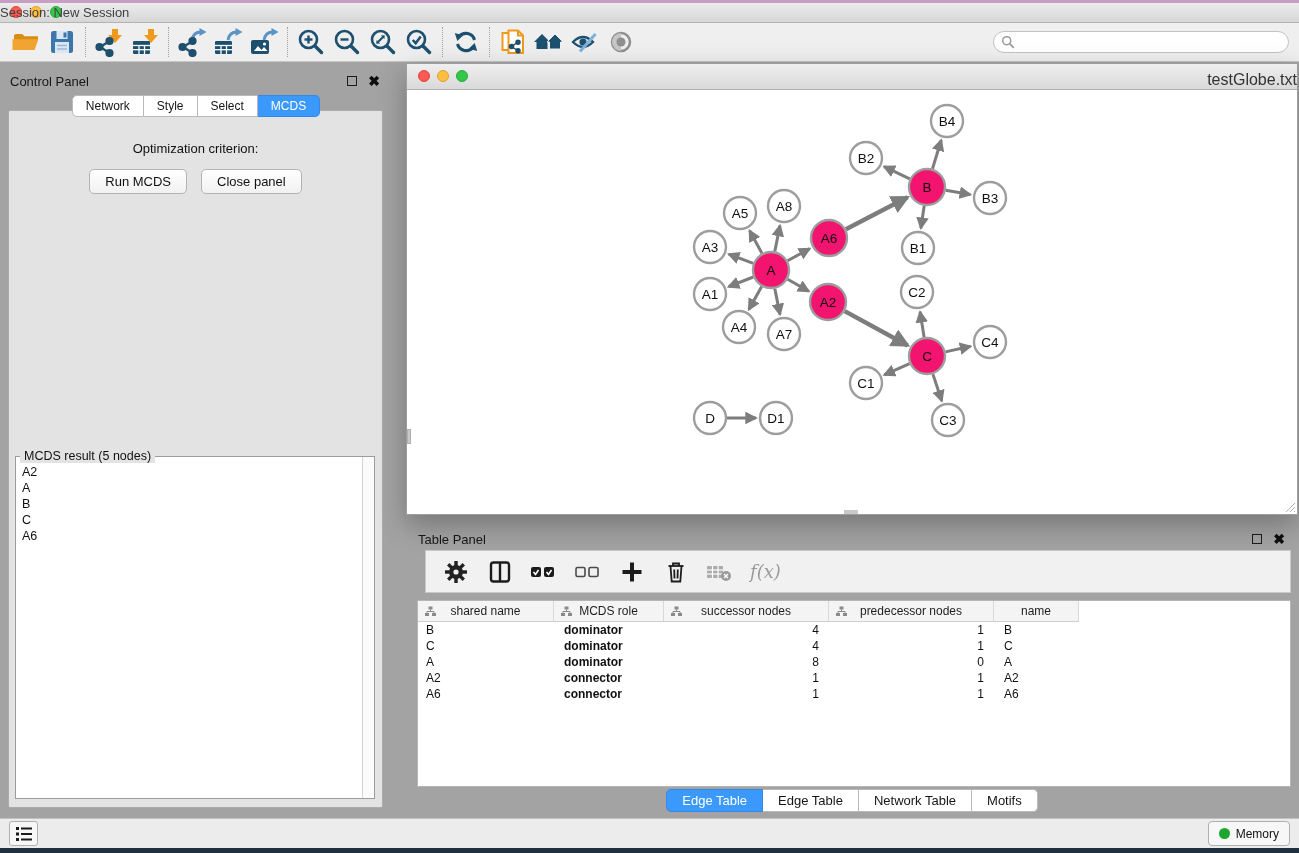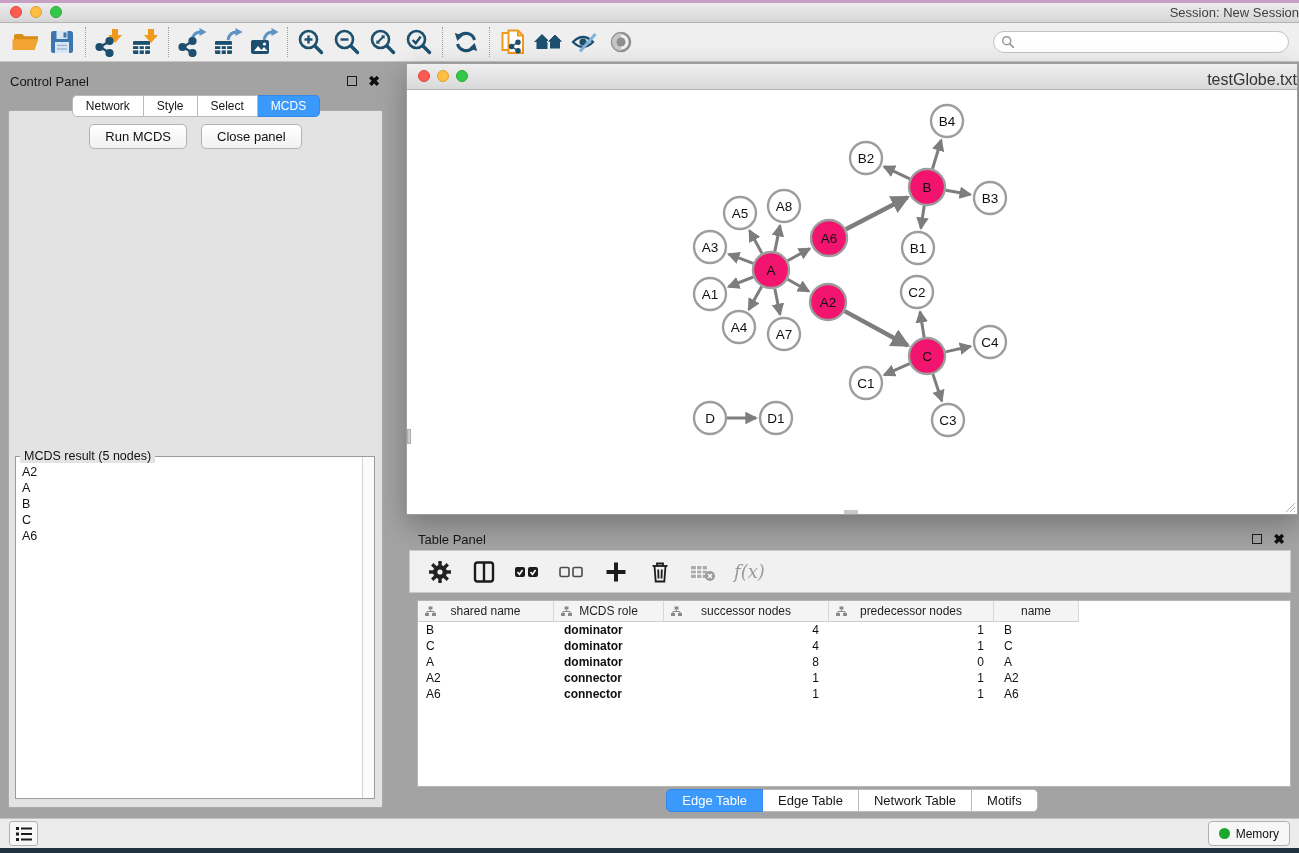--- a/index.html
+++ b/index.html
@@ -6,21 +6,21 @@
   body{position:relative;font-family:"Liberation Sans",sans-serif;background:#e6e6e6;color:#111;}
   svg{display:block;}
   
   .desktop-top{position:absolute;top:0;left:0;right:0;height:3px;background:#c79fc4;}
   .titlebar{position:absolute;top:3px;left:0;right:0;height:19px;background:linear-gradient(#ececec,#d6d6d6);border-bottom:1px solid #b3b3b3;}
   .traffic{position:absolute;left:10px;top:3px;display:flex;gap:8px;}
   .light{width:12px;height:12px;border-radius:50%;}
   .red{background:#fc5a52;border:1px solid #e14640;box-sizing:border-box;}
   .yellow{background:#fdbe41;border:1px solid #e0a030;box-sizing:border-box;}
   .green{background:#34c84a;border:1px solid #27a839;box-sizing:border-box;}
-  .title-text{position:absolute;left:0;right:0;top:2px;text-align:right;font-size:13px;color:#404040;}
+  .title-text{position:absolute;left:0;right:0;top:2px;text-align:left;font-size:13px;color:#404040;}
   .toolbar{position:absolute;top:23px;left:0;right:0;height:39px;background:#efefef;border-bottom:1px solid #c6c6c6;display:flex;align-items:center;padding:0 8px;box-sizing:border-box;}
   .tb-icon{width:36px;height:34px;display:flex;align-items:center;justify-content:center;cursor:default;}
   .tb-sep{width:0;height:30px;border-left:1px dotted #9f9f9f;margin:0 5px;}
   .search-wrap{margin-left:auto;position:relative;margin-right:2px;}
   .search-input{width:296px;height:22px;border:1px solid #c3c3c3;border-radius:12px;background:#fff;padding:0 10px 0 26px;font-size:12px;outline:none;box-sizing:border-box;}
   .search-mag{position:absolute;left:8px;top:4px;}
   
   .main{position:absolute;top:62px;left:0;right:0;bottom:35px;background:#a3a3a3;}
   .panel-header{height:26px;display:flex;align-items:center;font-size:13px;color:#161616;}
   .panel-header-icons{margin-left:auto;display:flex;gap:11px;align-items:center;}
@@ -52,21 +52,21 @@
   .net-traffic{position:absolute;left:11px;top:6px;display:flex;gap:7px;}
   .net-light{width:12px;height:12px;border-radius:50%;}
   .net-title{position:absolute;left:0;right:0;top:7px;text-align:right;font-size:16px;color:#333;}
   .net-canvas{position:absolute;top:26px;left:0;right:0;bottom:0;background:#fff;overflow:hidden;}
   .v-thumb{position:absolute;left:0;top:339px;width:4px;height:15px;background:#c9c9c9;border:1px solid #b0b0b0;box-sizing:border-box;}
   .h-thumb{position:absolute;left:437px;bottom:0;width:14px;height:4px;background:#c9c9c9;}
   .resize-grip{position:absolute;right:1px;bottom:1px;}
   
   .table-panel{position:absolute;left:405px;top:458px;right:0;bottom:0;}
   .tp-header{padding:6px 14px 0 13px;}
-  .tp-toolbar{position:absolute;left:4px;right:8px;top:30px;height:43px;border:1px solid #c9c9c9;background:#f1f1f1;display:flex;align-items:center;padding-left:16px;gap:16px;box-sizing:border-box;}
+  .tp-toolbar{position:absolute;left:20px;right:8px;top:30px;height:43px;border:1px solid #c9c9c9;background:#f1f1f1;display:flex;align-items:center;padding-left:16px;gap:16px;box-sizing:border-box;}
   .tp-tool{display:flex;align-items:center;justify-content:center;width:28px;height:28px;cursor:default;}
   .fx-label{font-family:"DejaVu Serif",serif;font-style:italic;color:#9a9a9a;font-size:18px;}
   .tp-table{position:absolute;left:12px;right:8px;top:80px;height:187px;background:#fff;border:1px solid #b5b5b5;box-sizing:border-box;overflow:hidden;}
   .thead{display:grid;grid-template-columns:136px 110px 165px 165px 85px 1fr;height:21px;}
   .th{position:relative;background:#f4f4f4;border-bottom:1px solid #cfcfcf;border-right:1px solid #d8d8d8;display:flex;align-items:center;justify-content:center;font-size:12px;color:#1e1e1e;}
   .th .tree{position:absolute;left:7px;top:5px;}
   .th-fill{background:#fff;border:none;}
   .trow{display:grid;grid-template-columns:136px 110px 165px 165px 85px 1fr;height:16px;align-items:center;font-size:12px;color:#101010;}
   .td0{padding-left:8px;}
   .td1{padding-left:10px;font-weight:bold;}
@@ -287,20 +287,21 @@
         <span class="close-icon">✖</span>
       </span>
     </div>
     <div class="cp-tabs">
       <div class="seg-tab">Network</div>
       <div class="seg-tab">Style</div>
       <div class="seg-tab">Select</div>
       <div class="seg-tab selected">MCDS</div>
     </div>
     <div class="cp-box">
+      <div class="opt-label">Optimization criterion:</div>
       <div class="cp-buttons">
         <div class="mac-btn">Run MCDS</div>
         <div class="mac-btn">Close panel</div>
       </div>
       <div class="result-group">
         <span class="result-legend">MCDS result (5 nodes)</span>
         <div class="result-list" id="result-list">
             <div>A2</div>
             <div>A</div>
             <div>B</div>

